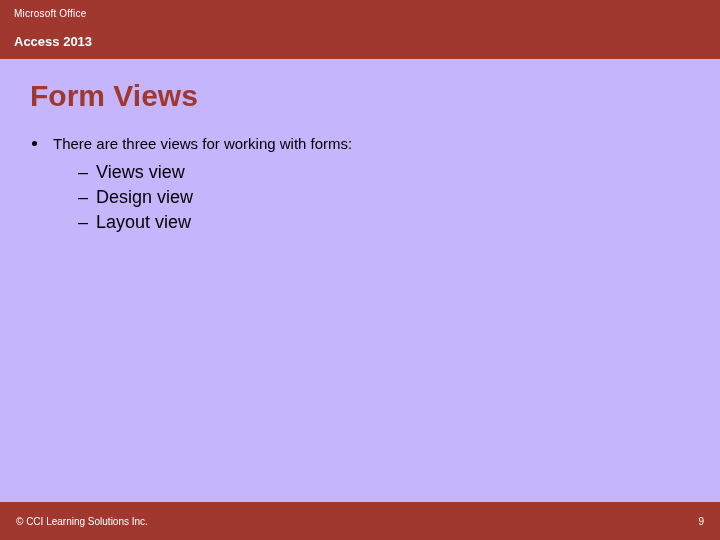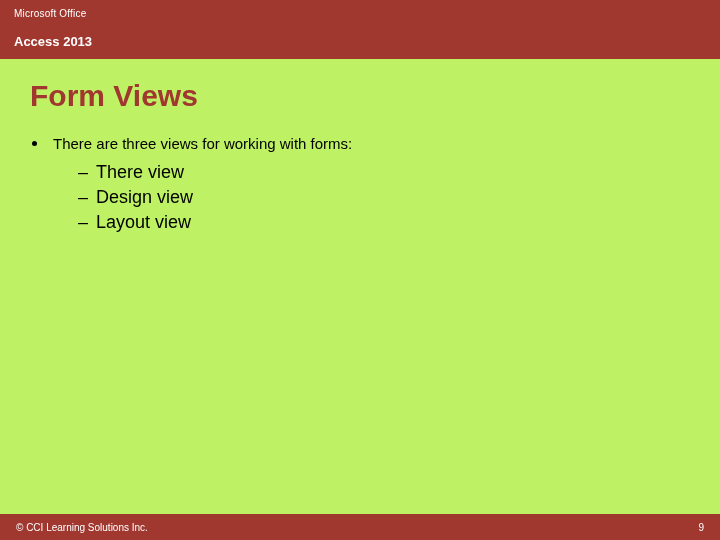--- a/index.html
+++ b/index.html
@@ -1,47 +1,47 @@
 <!DOCTYPE html>
 <html><head>
 <meta charset="utf-8">
 <style>
   * { margin: 0; padding: 0; box-sizing: border-box; }
   html, body { width: 720px; height: 540px; font-family: "Segoe UI", Arial, sans-serif; background: #fff; overflow: hidden; }
-  .slide { width: 720px; height: 540px; position: relative; background: #bef264; }
+  .slide { width: 720px; height: 540px; position: relative; background: #c4b5fd; }
   .topbar { background: #a03830; color: #fff; padding: 8px 14px 10px 14px; }
   .brand { font-size: 10px; letter-spacing: 0.2px; }
   .product { font-size: 13px; font-weight: bold; margin-top: 15px; }
   .title { color: #a03830; font-size: 30px; font-weight: 700; margin: 20px 0 22px 30px; }
   .content { margin-left: 32px; }
   .bullet-main { font-size: 15px; margin-bottom: 10px; display: flex; align-items: baseline; }
   .bullet-main .dot { display:inline-block; width: 5px; height: 5px; background:#000; border-radius:50%; margin-right: 16px; position: relative; top: -3px; flex-shrink:0; }
   .sublist { margin-left: 46px; margin-top: 6px; }
   .sub { font-size: 18px; margin-bottom: 4px; }
   .sub .dash { display:inline-block; width: 10px; margin-right: 8px; }
-  .footer { position: absolute; bottom: 0; left: 0; right: 0; height: 26px; background: #a03830; color: #fff; font-size: 10px; display: flex; align-items: center; justify-content: space-between; padding: 0 16px; }
+  .footer { position: absolute; bottom: 0; left: 0; right: 0; height: 38px; background: #a03830; color: #fff; font-size: 10px; display: flex; align-items: center; justify-content: space-between; padding: 0 16px; }
 </style>
 </head>
 <body>
 
 <div class="slide">
   <div class="topbar">
     <div class="brand">Microsoft Office</div>
     <div class="product">Access 2013</div>
   </div>
 
   <h1 class="title">Form Views</h1>
 
   <div class="content">
     <div class="bullet-main">
       <span class="dot"></span>
       <span>There are three views for working with forms:</span>
     </div>
     <div class="sublist">
-      <div class="sub"><span class="dash">–</span><span>There view</span></div>
+      <div class="sub"><span class="dash">–</span><span>Views view</span></div>
       <div class="sub"><span class="dash">–</span><span>Design view</span></div>
       <div class="sub"><span class="dash">–</span><span>Layout view</span></div>
     </div>
   </div>
 
   <div class="footer">
     <span>© CCI Learning Solutions Inc.</span>
     <span>9</span>
   </div>
 </div>

